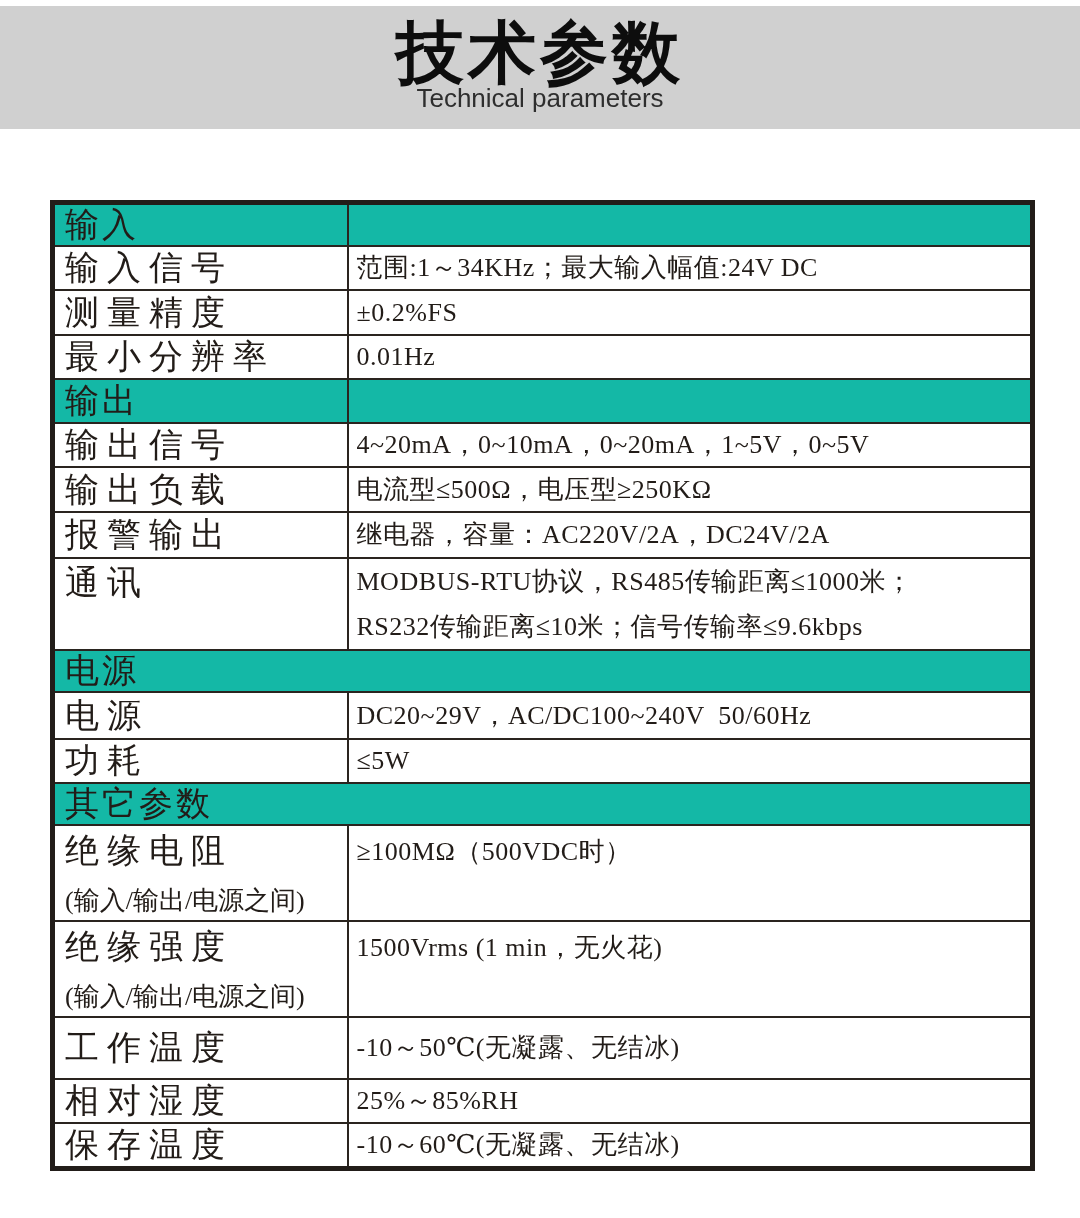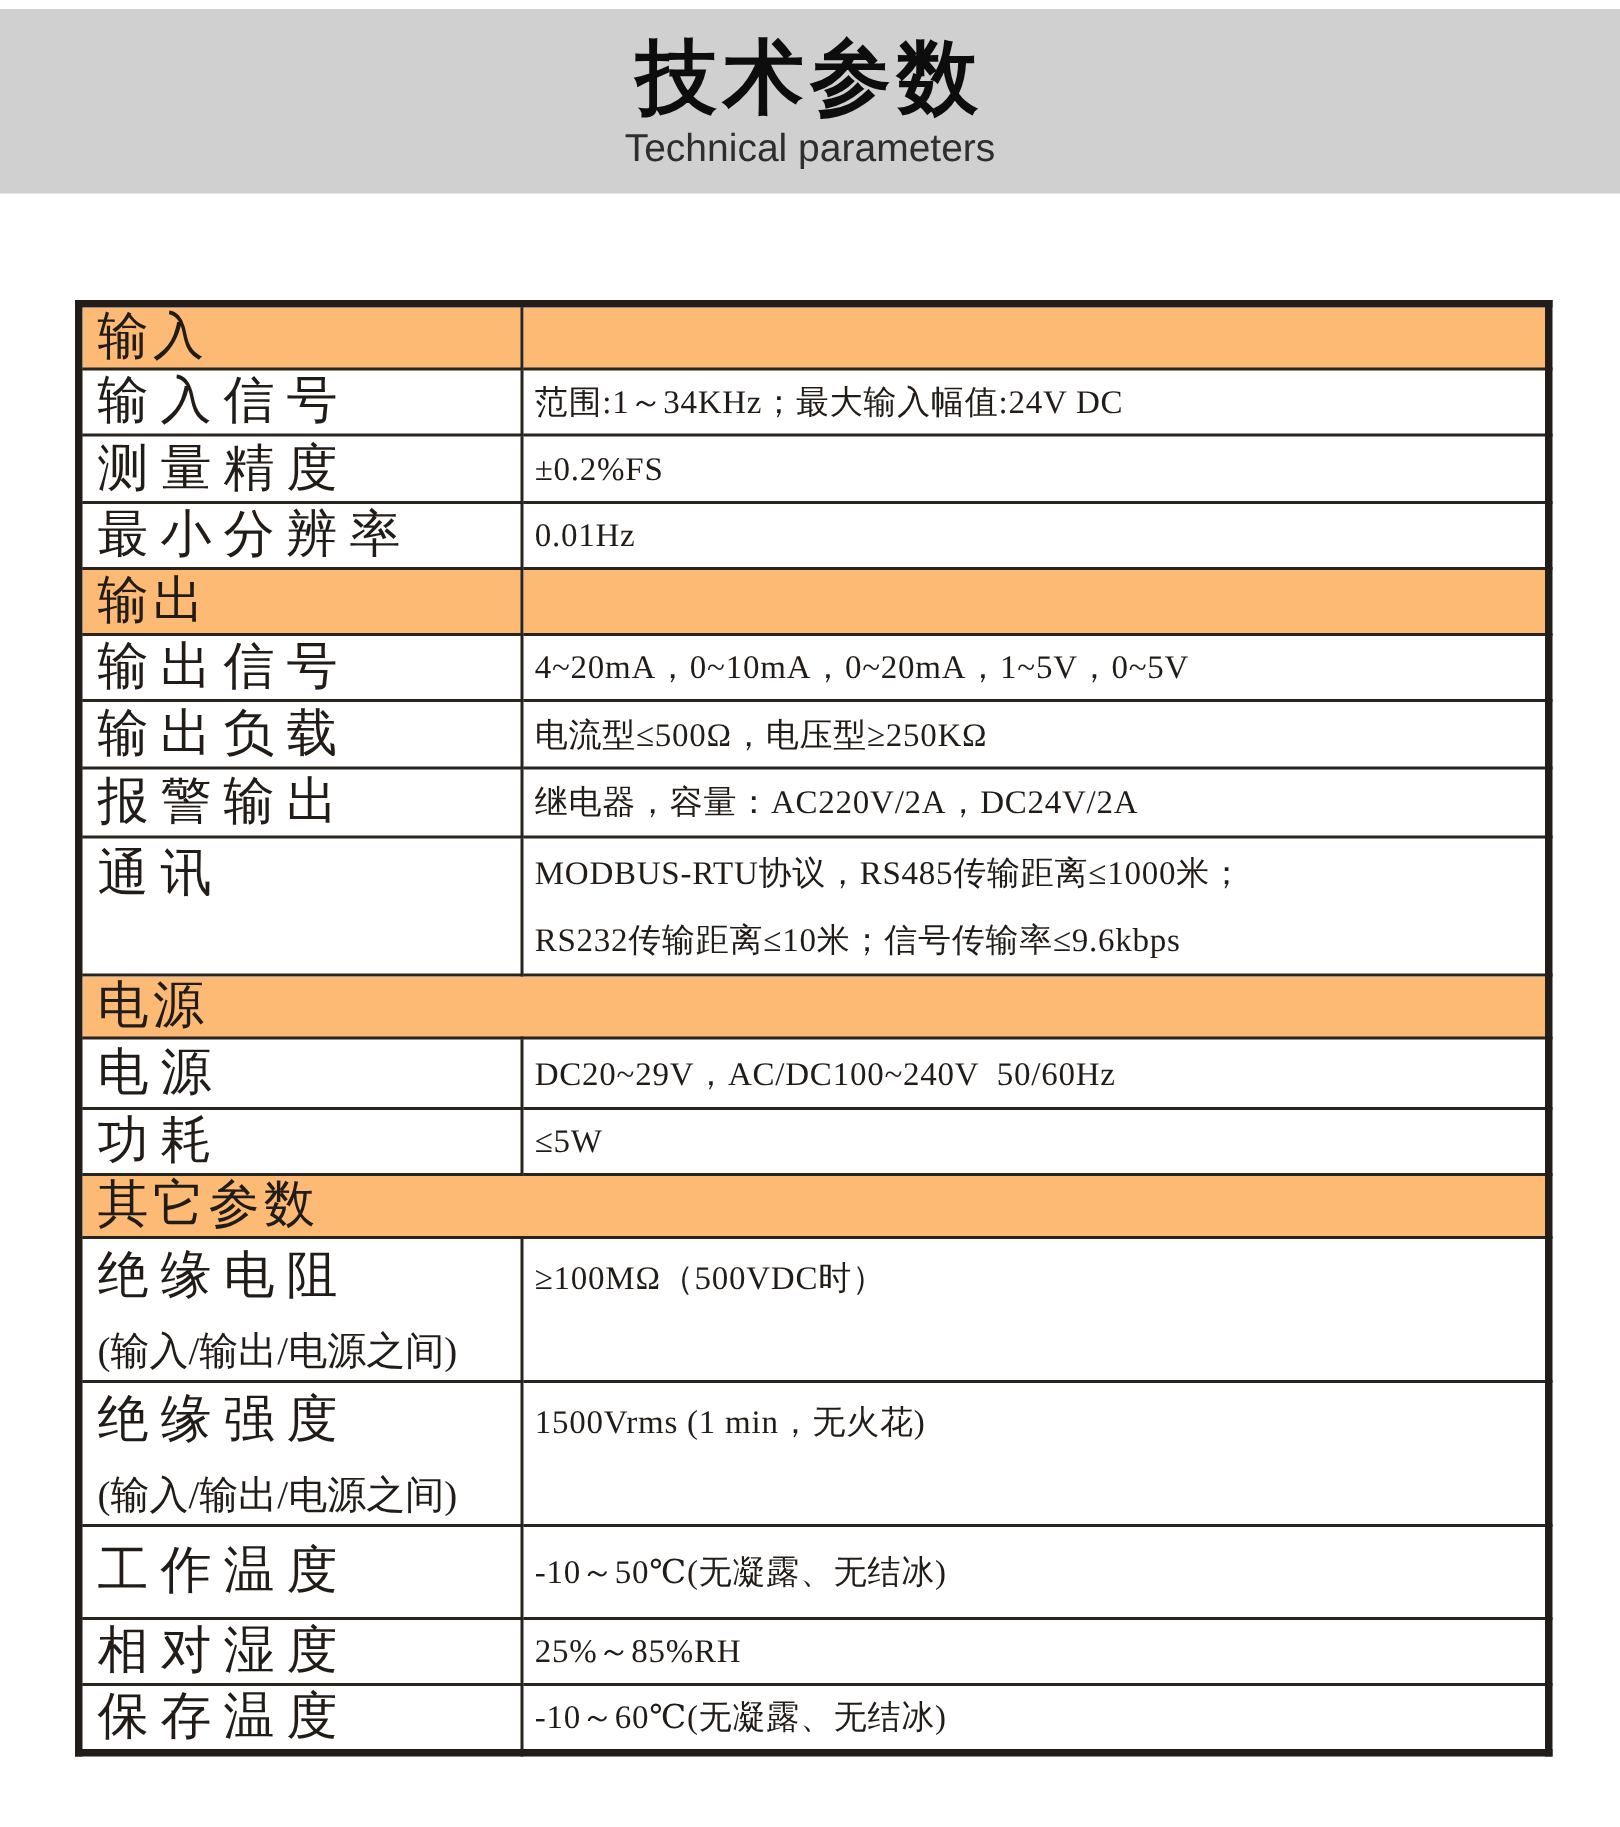--- a/index.html
+++ b/index.html
@@ -8,21 +8,21 @@
     font-family:"Liberation Serif","DejaVu Serif",serif;color:#221c18;
     position:relative;
   }
   .banner{
     position:absolute;left:0;top:6px;width:1080px;height:123px;
     background:#d0d0d0;
     display:flex;flex-direction:column;align-items:center;justify-content:center;
   }
   .banner .title{
     font-family:Liberation Sans, sans-serif;
-    font-size:54px;font-weight:900;color:#0d0d0d;letter-spacing:4px;line-height:60px;
+    font-size:68px;font-weight:900;color:#0d0d0d;letter-spacing:4px;line-height:60px;
   }
   .banner .subtitle{
     font-family:"Liberation Sans","DejaVu Sans",sans-serif;
     font-size:26px;font-weight:400;color:#2e2e2e;line-height:30px;margin-top:1px;
   }
   table.spec{
     position:absolute;left:50px;top:200px;width:985px;
     border-collapse:collapse;table-layout:fixed;
     border:5px solid #221d19;
   }
@@ -32,25 +32,25 @@
     border:2px solid #2a241f;
     vertical-align:middle;
     overflow:hidden;
     font-weight:500;
   }
   td.lbl{
     font-size:34px;letter-spacing:8px;
     padding:0 2px 0 10px;line-height:40px;
   }
   td.val{
-    font-size:22px;letter-spacing:0.5px;
+    font-size:26px;letter-spacing:0.5px;
     padding:0 4px 0 8px;line-height:42px;
     white-space:pre-wrap;
   }
-  tr.section td{background:#fdba74;}
+  tr.section td{background:#14b8a6;}
   tr.section td.lbl{letter-spacing:3px;}
   tr.top td{vertical-align:top;}
   tr.top td.lbl{padding-top:1px;line-height:45px;}
   tr.top td.val{line-height:45px;}
   tr.twoline td{vertical-align:top;}
   tr.twoline td.val{padding-top:3px;line-height:46px;}
   .lbl-main{line-height:46px;margin-top:2px;}
   .lbl-sub{
     font-size:26px;letter-spacing:0;line-height:38px;margin-top:8px;
     white-space:nowrap;

